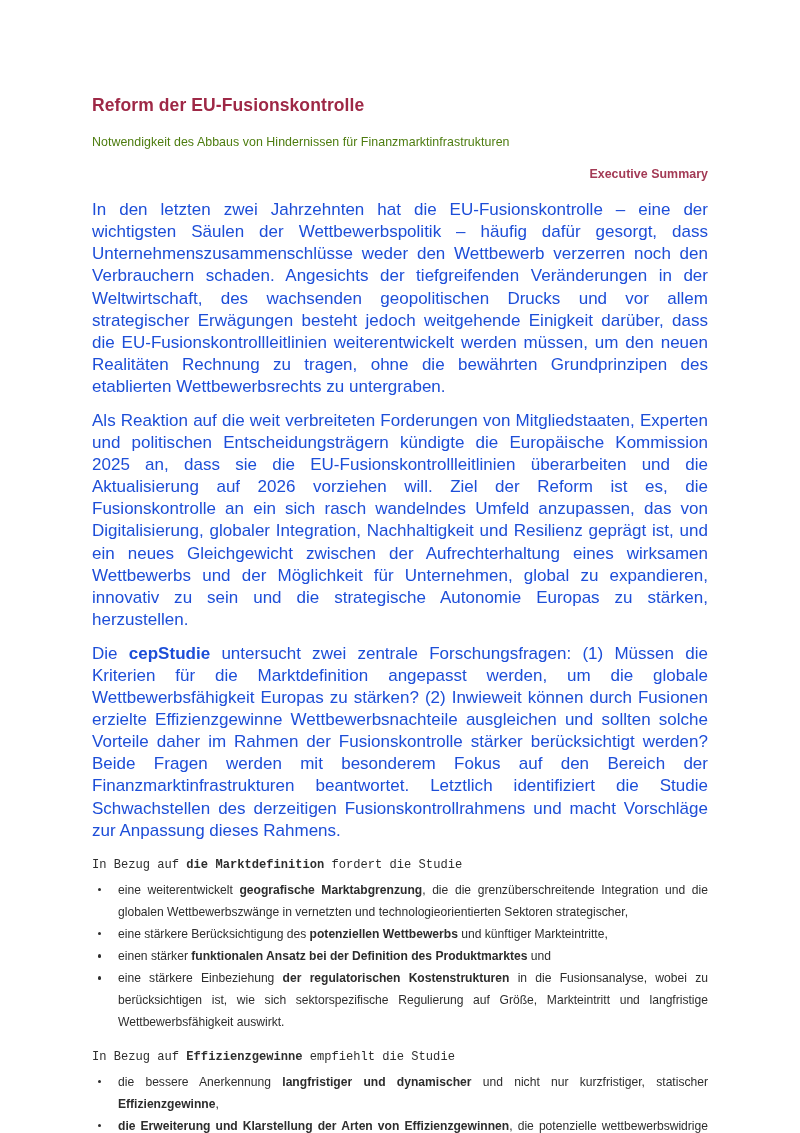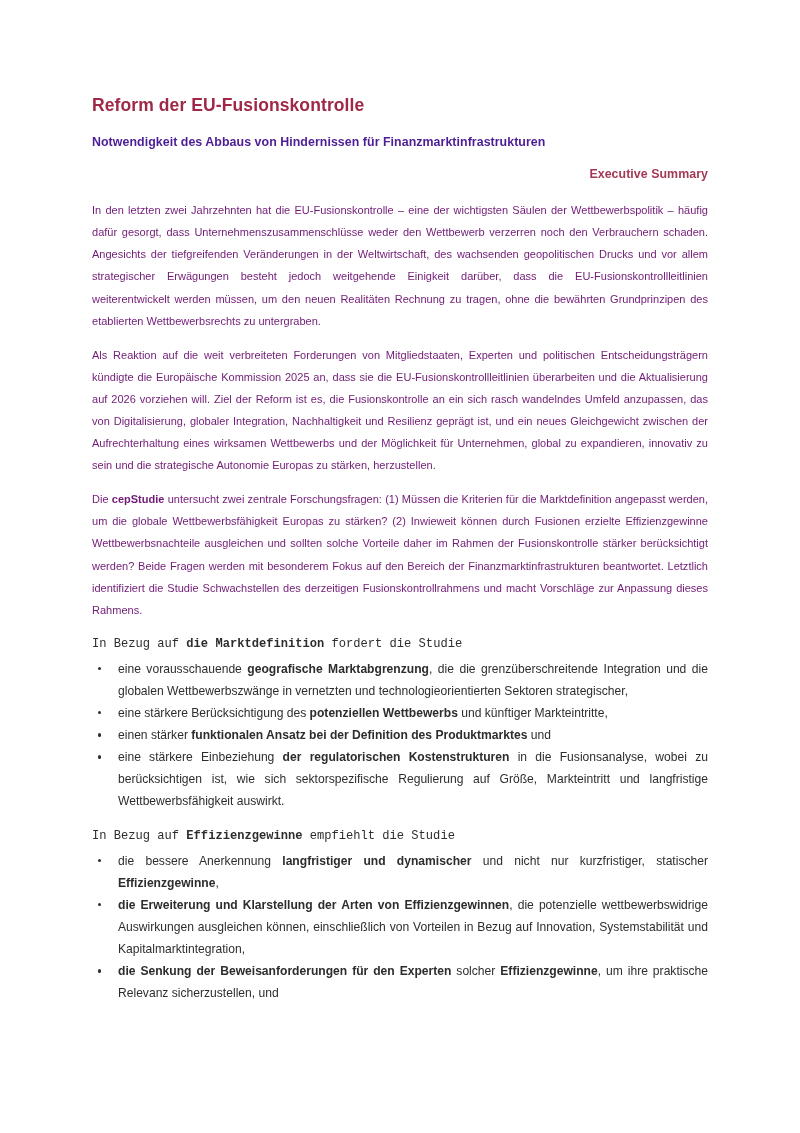--- a/index.html
+++ b/index.html
@@ -35,45 +35,45 @@
     font-size: 17.5px;
     font-weight: bold;
     color: #9e2846;
     letter-spacing: 0.1px;
     margin: 0 0 17px 0;
     line-height: 1.25;
   }
 
   .doc-subtitle {
     font-size: 12.4px;
-    font-weight: bold;
-    color: #4c1d95;
+    font-weight: normal;
+    color: #4d7c0f;
     margin: 0 0 16px 0;
     line-height: 1.3;
     letter-spacing: 0.05px;
   }
 
   .section-heading {
     font-size: 12.4px;
     font-weight: bold;
     color: #a33a55;
     margin: 0 0 17px 0;
     line-height: 1.3;
     letter-spacing: 0.05px;
     text-align: right;
   }
 
   
   .para {
-    font-size: 11px;
+    font-size: 17px;
     line-height: 22.1px;
     text-align: justify;
     text-justify: inter-word;
     margin: 0 0 12px 0;
-    color: #701a75;
+    color: #1d4ed8;
     letter-spacing: 0.01px;
   }
 
   .lead-in {
     font-size: 12.1px;
     line-height: 22.1px;
     text-align: left;
     margin: 0 0 3px 0;
     color: #2d2d2d;
     font-family: Liberation Mono, monospace;
@@ -129,21 +129,21 @@
     <p class="para">
       <span>Die </span><b>cepStudie</b><span> untersucht zwei zentrale Forschungsfragen: (1) Müssen die Kriterien für die Marktdefinition angepasst werden, um die globale Wettbewerbsfähigkeit Europas zu stärken? (2) Inwieweit können durch Fusionen erzielte Effizienzgewinne Wettbewerbsnachteile ausgleichen und sollten solche Vorteile daher im Rahmen der Fusionskontrolle stärker berücksichtigt werden? Beide Fragen werden mit besonderem Fokus auf den Bereich der Finanzmarktinfrastrukturen beantwortet. Letztlich identifiziert die Studie Schwachstellen des derzeitigen Fusionskontrollrahmens und macht Vorschläge zur Anpassung dieses Rahmens.</span>
     </p>
 
     <div class="lead-in">
       <span>In Bezug auf </span><b>die Marktdefinition</b><span> fordert die Studie</span>
     </div>
 
     <ul class="bullets">
       <li>
-        <span class="dot"></span><span>eine vorausschauende </span><b>geografische Marktabgrenzung</b><span>, die die grenzüberschreitende Integration und die globalen Wettbewerbszwänge in vernetzten und technologieorientierten Sektoren strategischer,</span>
+        <span class="dot"></span><span>eine weiterentwickelt </span><b>geografische Marktabgrenzung</b><span>, die die grenzüberschreitende Integration und die globalen Wettbewerbszwänge in vernetzten und technologieorientierten Sektoren strategischer,</span>
       </li>
       <li>
         <span class="dot"></span><span>eine stärkere Berücksichtigung des </span><b>potenziellen Wettbewerbs</b><span> und künftiger Markteintritte,</span>
       </li>
       <li>
         <span class="dot"></span><span>einen stärker </span><b>funktionalen Ansatz bei der Definition des Produktmarktes</b><span> und</span>
       </li>
       <li>
         <span class="dot"></span><span>eine stärkere Einbeziehung </span><b>der regulatorischen Kostenstrukturen</b><span> in die Fusionsanalyse, wobei zu berücksichtigen ist, wie sich sektorspezifische Regulierung auf Größe, Markteintritt und langfristige Wettbewerbsfähigkeit auswirkt.</span>
       </li>

